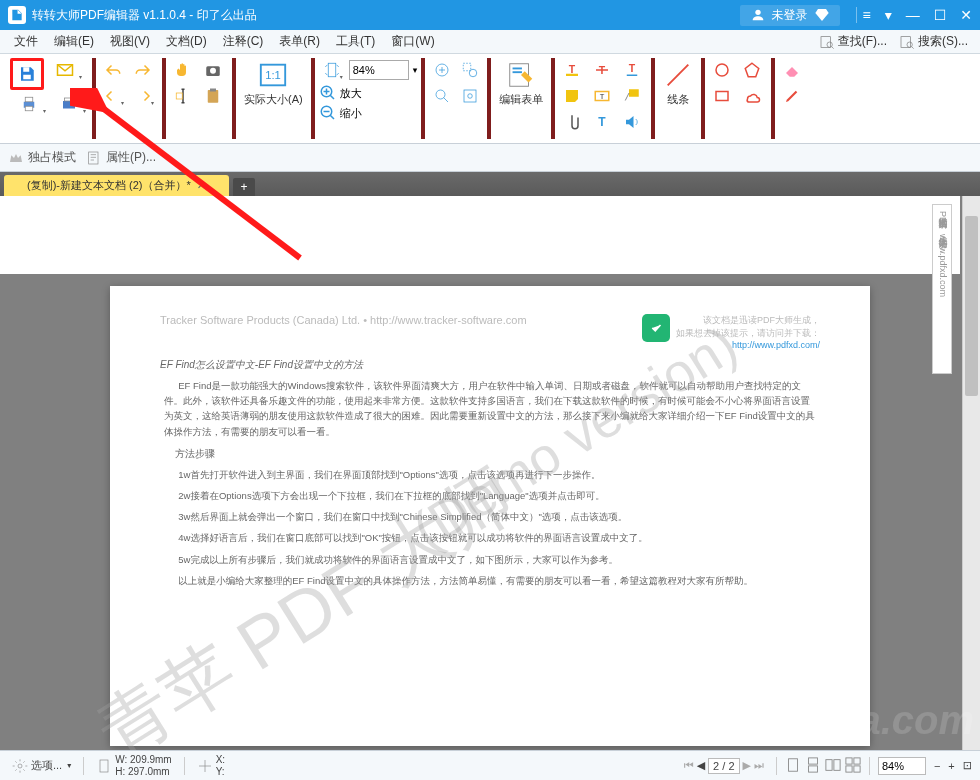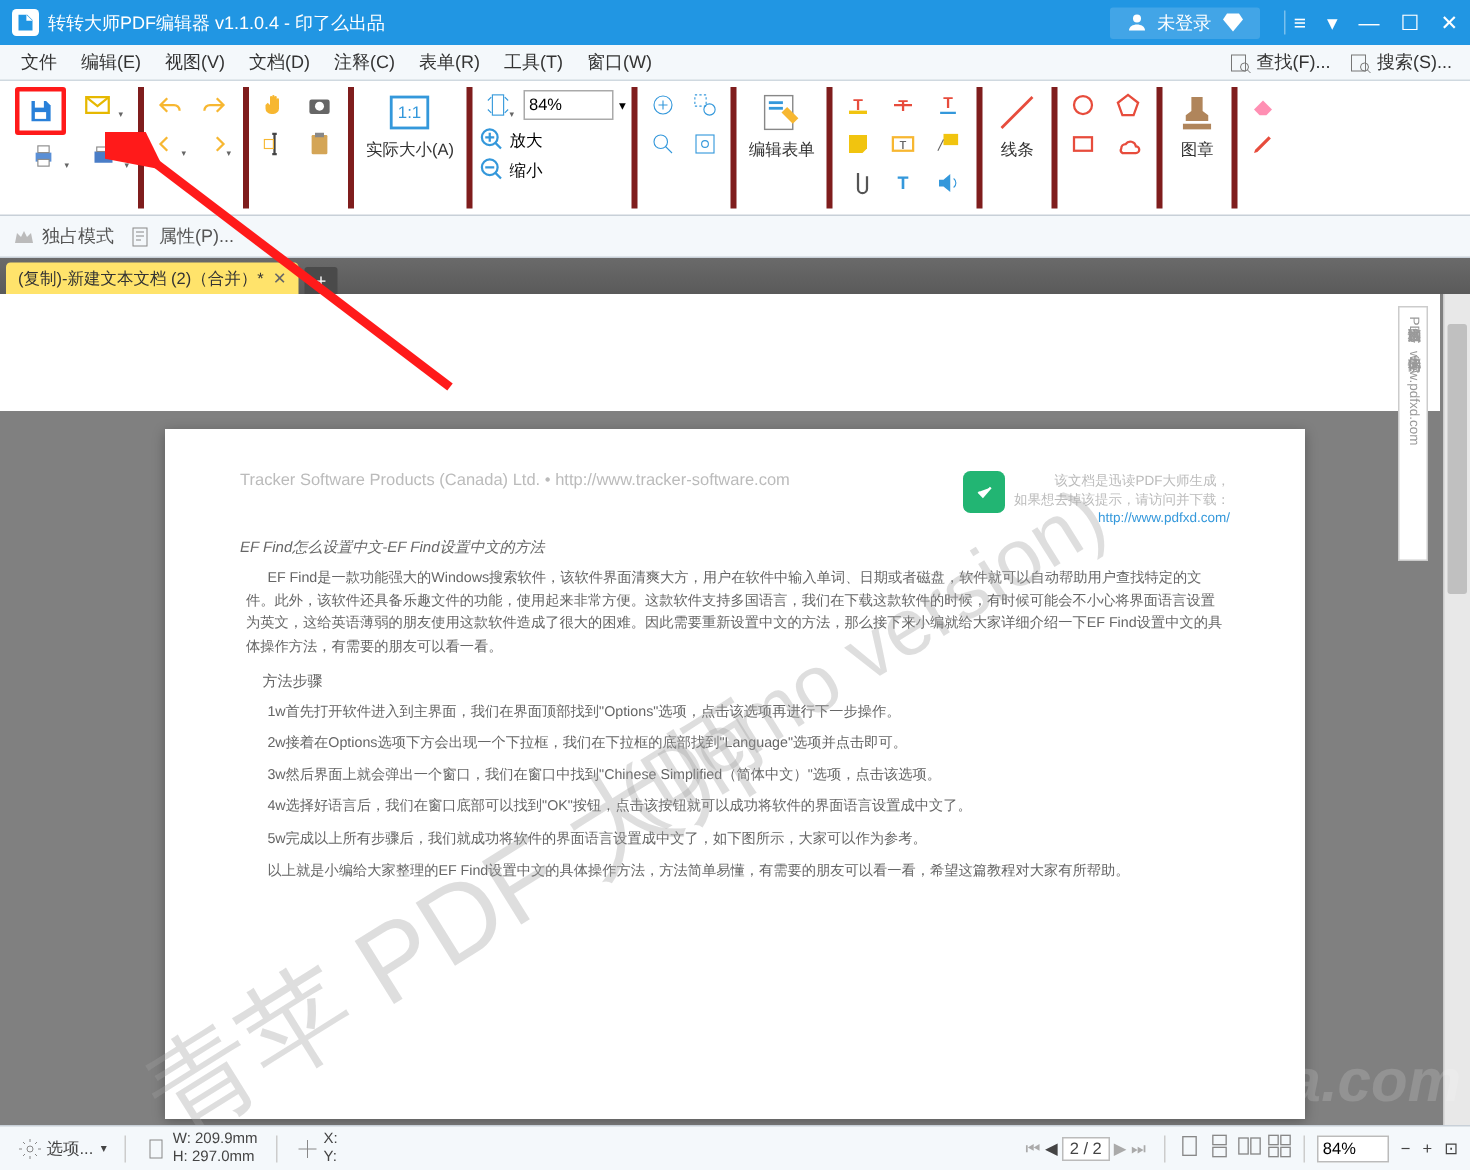--- a/index.html
+++ b/index.html
@@ -42,21 +42,21 @@
 
 .save-highlight { border: 3px solid #ff1a1a; padding: 1px; border-radius: 2px; }
 
 
 .secondbar { height: 28px; background: #f4f8fb; border-bottom: 1px solid #c8d0d8; display: flex; align-items: center; padding: 0 8px; gap: 10px; font-size: 12px; color: #555; }
 .secondbar .sbtn { display: flex; align-items: center; gap: 4px; cursor: pointer; }
 .secondbar svg { width: 16px; height: 16px; }
 
 
 .tabbar { height: 24px; background: linear-gradient(#6a6a6a,#5a5a5a); display: flex; align-items: flex-end; padding-left: 4px; }
-.tabbar .tab { background: #ffe36b; padding: 3px 8px; font-size: 11px; color: #333; border-top-left-radius: 3px; border-top-right-radius: 3px; display: flex; align-items: center; gap: 6px; }
+.tabbar .tab { background: #ffe36b; padding: 3px 23px; font-size: 11px; color: #333; border-top-left-radius: 3px; border-top-right-radius: 3px; display: flex; align-items: center; gap: 6px; }
 .tabbar .tab .close { color: #666; cursor: pointer; font-size: 11px; }
 .tabbar .addtab { width: 22px; height: 18px; background: #4a4a4a; color: #fff; display: flex; align-items: center; justify-content: center; margin-left: 4px; cursor: pointer; font-size: 12px; border-top-left-radius: 2px; border-top-right-radius: 2px; }
 
 
 .docarea { position: relative; height: 554px; background: #808080; overflow: hidden; display: flex; justify-content: center; }
 .stickynote { width: 20px; height: 170px; background: #fff; border: 1px solid #ccc; position: absolute; right: 28px; top: 8px; font-size: 9px; writing-mode: vertical-rl; padding: 6px 2px; color: #999; }
 .page { width: 760px; background: #fff; margin-top: 90px; box-shadow: 0 2px 8px rgba(0,0,0,.3); padding: 28px 50px; font-size: 10px; color: #666; position: relative; height: 460px; }
 .page .head { display: flex; justify-content: space-between; align-items: flex-start; color: #bbb; font-size: 11px; margin-bottom: 8px; }
 .page .head .right { text-align: right; font-size: 9px; display: flex; gap: 6px; align-items: flex-start; }
 .page .head .pdficon { width: 28px; height: 28px; background: #22b573; border-radius: 5px; display: flex; align-items: center; justify-content: center; color: #fff; font-size: 7px; font-weight: bold; }
@@ -403,29 +403,20 @@
       <div class="iconbtn">
           <svg viewBox="0 0 24 24">
             <rect x="4" y="6" width="16" height="12" fill="none" stroke="#e74c3c" stroke-width="2"></rect>
           </svg>
         </div>
       <div class="iconbtn">
           <svg viewBox="0 0 24 24">
             <path d="M6 16a4 4 0 014-4 5 5 0 019 2 3 3 0 010 6H7a3 3 0 01-1-4z" fill="none" stroke="#e74c3c" stroke-width="2"></path>
           </svg>
         </div>
-    </div>
-  </div>
-  <div class="group">
-    <div class="big">
-      <svg viewBox="0 0 32 32">
-          <path d="M12 5h8v10l4 3v4H8v-4l4-3z" fill="#b0855b"></path>
-          <rect x="6" y="24" width="20" height="4" fill="#b0855b"></rect>
-        </svg>
-      <span class="biglabel">图章</span>
     </div>
   </div>
   <div class="group noborder">
     <div class="gridcol">
       <div class="iconbtn">
           <svg viewBox="0 0 24 24">
             <path d="M4 16l8-8 8 8-5 5H9z" fill="#ff8fb3"></path>
           </svg>
         </div>
       <div class="iconbtn">

